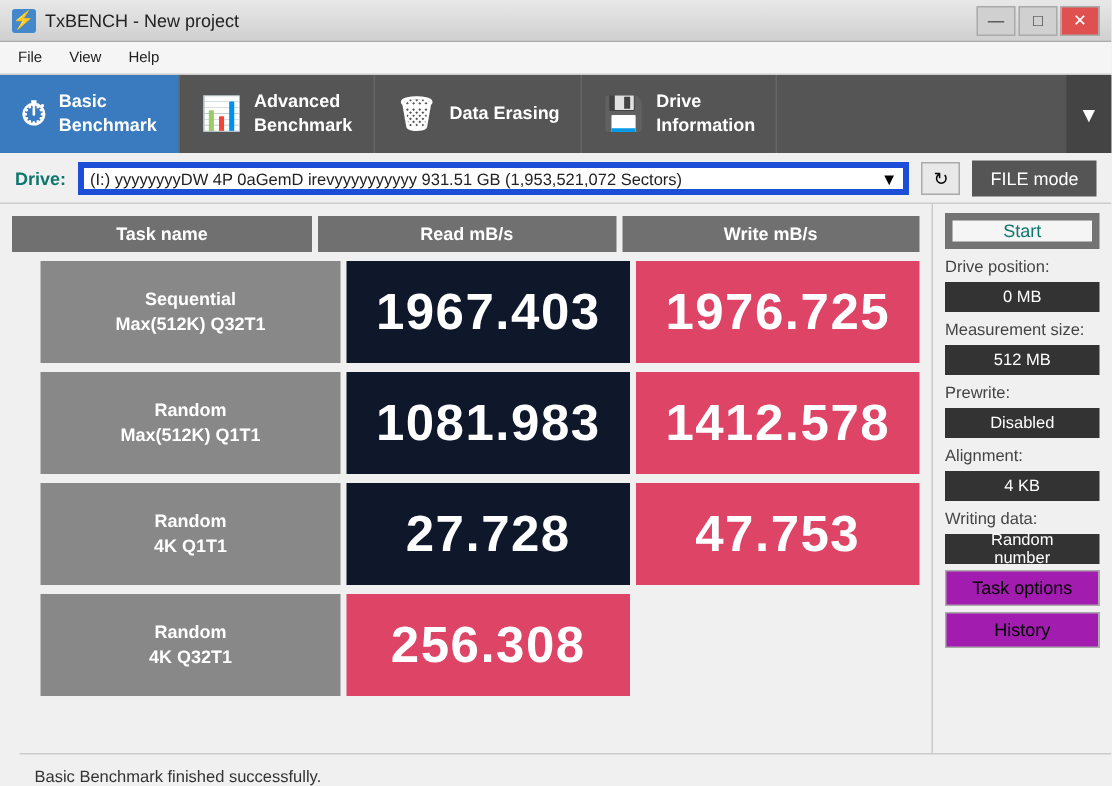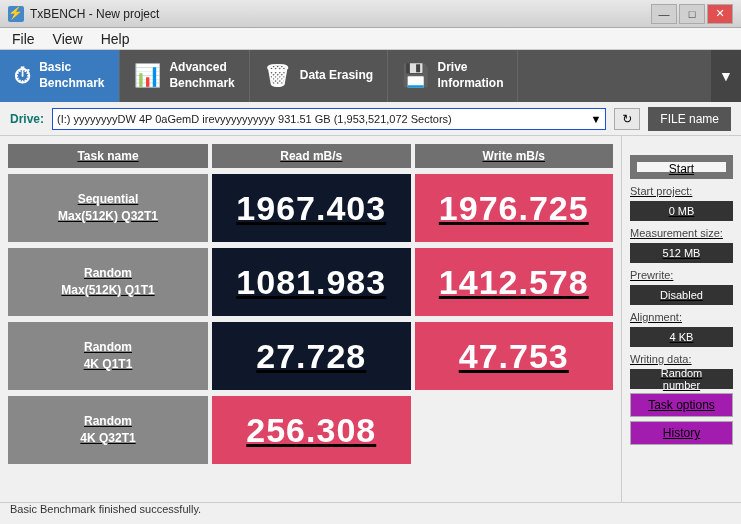--- a/index.html
+++ b/index.html
@@ -61,21 +61,21 @@
       background: #f5f5f5;
       height: 22px;
       display: flex;
       align-items: center;
       padding: 0 4px;
       border-bottom: 1px solid #ccc;
       gap: 2px;
     }
     .menu-item {
       padding: 2px 8px;
-      font-size: 14px;
+      font-size: 10px;
       color: #222;
       cursor: pointer;
     }
 
     
     .toolbar {
       background: #555555;
       height: 52px;
       display: flex;
       align-items: stretch;
@@ -130,26 +130,26 @@
       border-bottom: 1px solid #ccc;
     }
     .drive-label {
       font-size: 12px;
       color: #0f766e;
       font-weight: bold;
     }
     .drive-select {
       flex: 1;
       height: 22px;
-      border: 1px solid #1d4ed8;
+      border: 4px solid #1d4ed8;
       background: white;
       padding: 0 4px;
       font-size: 11px;
       display: flex;
-      align-items: center;
+      align-items: flex-end;
       justify-content: space-between;
     }
     .drive-select-text {
       font-size: 11px;
       color: #222;
     }
     .drive-refresh-btn {
       width: 26px;
       height: 22px;
       background: #e8e8e8;
@@ -170,21 +170,20 @@
       cursor: pointer;
       display: flex;
       align-items: center;
     }
 
     
     .main-content {
       display: flex;
       gap: 0;
       height: calc(524px - 28px - 22px - 52px - 34px - 22px);
-      text-decoration: underline;
     }
 
     
     .table-area {
       flex: 1;
       padding: 8px;
       display: flex;
       flex-direction: column;
       gap: 6px;
     }
@@ -202,20 +201,21 @@
       padding: 5px 4px;
       font-size: 12px;
       font-weight: bold;
     }
 
     .bench-row {
       display: grid;
       grid-template-columns: 200px 1fr 1fr;
       gap: 4px;
       height: 68px;
+      margin-left: 19px;
     }
     .task-name-cell {
       background: #888;
       color: white;
       display: flex;
       align-items: center;
       justify-content: center;
       text-align: center;
       font-size: 12px;
       font-weight: bold;
@@ -256,23 +256,22 @@
       width: 100%;
       height: 24px;
       background: #a21caf;
       border: 1px solid #aaa;
       cursor: pointer;
       font-size: 12px;
       text-align: center;
     }
     .right-panel-btn.start-btn {
       background: #f5f5f5;
-      border: 7px solid #737373;
-      color: #000000;
-      margin-top: 13px;
+      border: 5px solid #737373;
+      color: #0f766e;
     }
     .right-panel-label {
       font-size: 11px;
       color: #444;
       margin-top: 2px;
     }
     .right-panel-value {
       width: 100%;
       background: #333;
       color: white;
@@ -284,27 +283,27 @@
       align-items: center;
       justify-content: center;
     }
 
     
     .status-bar {
       height: 22px;
       background: #f0f0f0;
       border-top: 1px solid #ccc;
       display: flex;
-      align-items: flex-start;
+      align-items: flex-end;
       padding: 0 10px;
       font-size: 11px;
       color: #333;
       position: absolute;
       bottom: 0;
-      left: 0;
+      left: 13px;
       right: 0;
     }
 
     .wrapper {
       position: relative;
       width: 741px;
       height: 524px;
       overflow: hidden;
     }
   </style>
@@ -365,21 +364,21 @@
     </div>
   </div>
 
   <div class="drive-row">
     <span class="drive-label">Drive:</span>
     <div class="drive-select">
       <span class="drive-select-text">(I:) yyyyyyyyDW    4P 0aGemD irevyyyyyyyyyy   931.51 GB (1,953,521,072 Sectors)</span>
       <span>▼</span>
     </div>
     <div class="drive-refresh-btn">↻</div>
-    <button class="file-mode-btn">FILE name</button>
+    <button class="file-mode-btn">FILE mode</button>
   </div>
 
   <div class="main-content">
 
     <div class="table-area">
       <div class="table-header">
         <div class="col-header">Task name</div>
         <div class="col-header">Read mB/s</div>
         <div class="col-header">Write mB/s</div>
       </div>
@@ -412,21 +411,21 @@
         <div class="task-name-cell">
           Random<br>4K Q32T1
         </div>
         <div class="write-cell">256.308</div>
       </div>
     </div>
 
     <div class="right-panel">
       <button class="right-panel-btn start-btn">Start</button>
 
-      <span class="right-panel-label">Start project:</span>
+      <span class="right-panel-label">Drive position:</span>
       <div class="right-panel-value">0 MB</div>
 
       <span class="right-panel-label">Measurement size:</span>
       <div class="right-panel-value">512 MB</div>
 
       <span class="right-panel-label">Prewrite:</span>
       <div class="right-panel-value">Disabled</div>
 
       <span class="right-panel-label">Alignment:</span>
       <div class="right-panel-value">4 KB</div>

